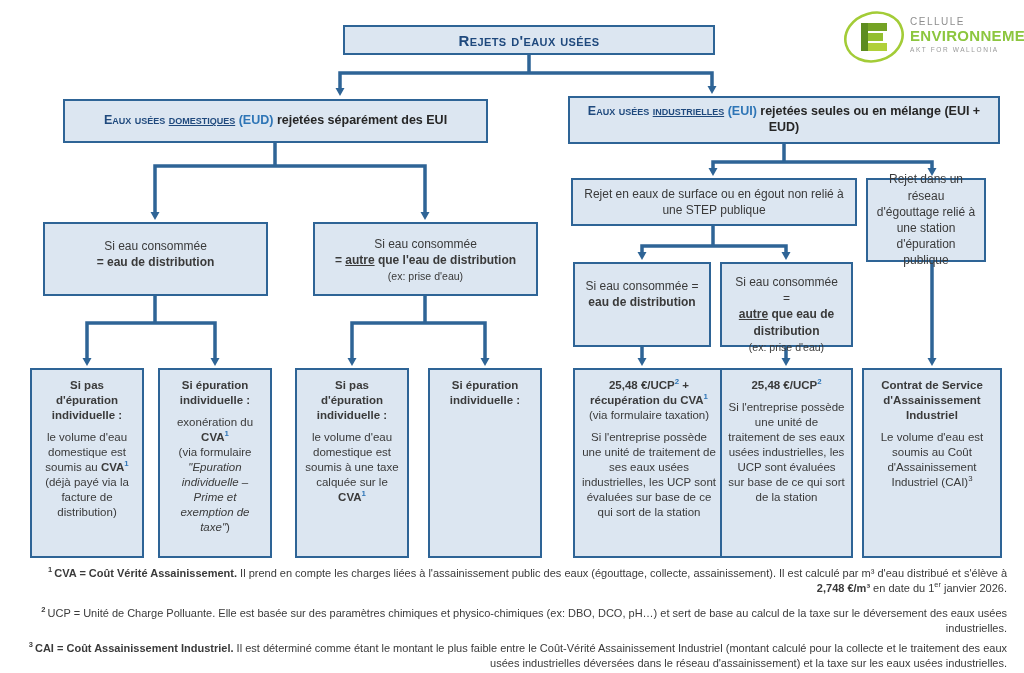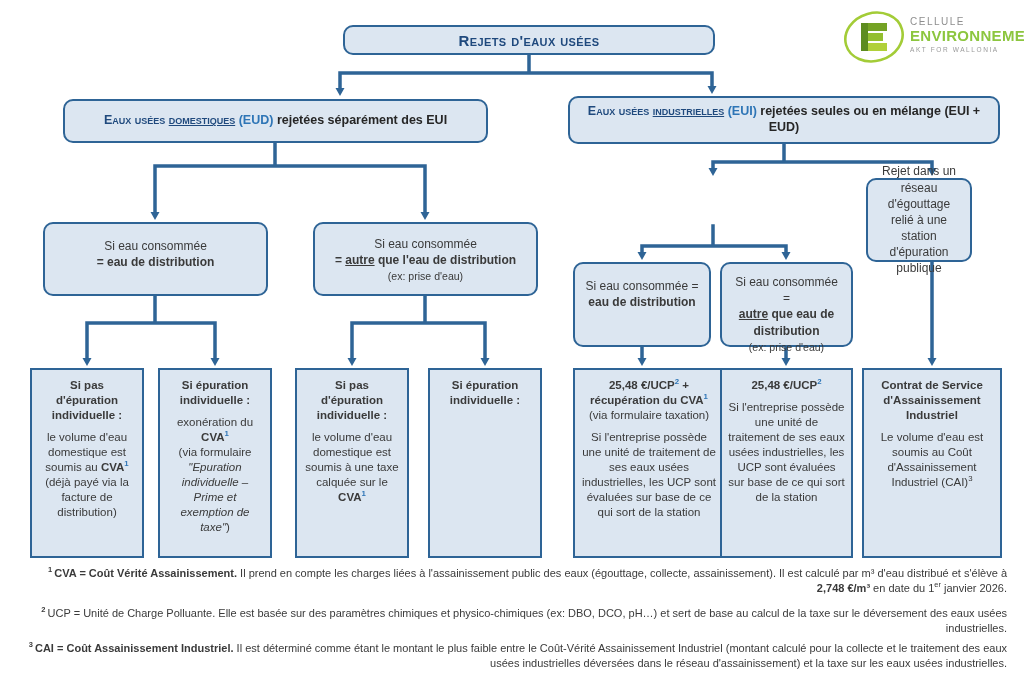--- a/index.html
+++ b/index.html
@@ -2,21 +2,21 @@
 <html><head>
 <meta charset="utf-8">
 <style>
   * { margin:0; padding:0; box-sizing:border-box; }
   body { background:#ffffff; font-family:"Liberation Sans", sans-serif; }
   .canvas { position:relative; width:1024px; height:673px; background:#ffffff; overflow:hidden; }
 
   .connectors { position:absolute; left:0; top:0; width:1024px; height:673px; pointer-events:none; }
 
   .box { position:absolute; background:#dce6f1; border:2px solid #2e6496; color:#3a3a3a; text-align:center; }
-  .flex-c { display:flex; flex-direction:column; justify-content:center; align-items:center;border-radius:10px; }
+  .flex-c { display:flex; flex-direction:column; justify-content:center; align-items:center; }
 
   .title-box { font-variant:small-caps; font-weight:bold; font-size:15px; letter-spacing:.4px; color:#1f497d; }
 
   .header-box { font-size:12.5px; line-height:1.25; padding:20px 8px; }
   .mid-box { font-size:12px; line-height:1.35; padding:4px 8px; }
   .leaf-box { font-size:11.5px; line-height:1.3; padding:8px 6px; }
 
   .para + .para { margin-top:.62em; }
   sup { vertical-align:super; font-size:.68em; line-height:0; }
 
@@ -86,21 +86,24 @@
   <div class="box flex-c header-box" style="left:568px; top:96px; width:432px; height:48px;">
       <div class="para"><span style="font-weight: 700; font-variant: small-caps; color: rgb(31, 73, 125);">Eaux usées </span><span style="font-weight: 700; text-decoration: underline; font-variant: small-caps; color: rgb(31, 73, 125);">industrielles</span><span style="font-weight: 700; color: rgb(46, 117, 182);"> (EUI) </span><span style="font-weight: 700; color: rgb(38, 38, 38);">rejetées seules ou en mélange (EUI + EUD)</span></div>
     </div>
 
   <div class="box flex-c mid-box" style="left:43px; top:222px; width:225px; height:74px; justify-content:flex-start; padding-top:14px;">
       <div class="para"><span>Si eau consommée</span><br><span style="font-weight: 700;">= eau de distribution</span></div>
     </div>
   <div class="box flex-c mid-box" style="left:313px; top:222px; width:225px; height:74px; justify-content:flex-start; padding-top:12px;">
       <div class="para"><span>Si eau consommée</span><br><span style="font-weight: 700;">= </span><span style="font-weight: 700; text-decoration: underline;">autre</span><span style="font-weight: 700;"> que l'eau de distribution</span><br><span style="font-size: 0.88em;">(ex: prise d'eau)</span></div>
     </div>
-  <div class="box flex-c mid-box" style="left:866px; top:178px; width:106px; height:84px;">
+  <div class="box flex-c mid-box" style="left:571px; top:178px; width:286px; height:48px;">
+      <div class="para"><span>Rejet en eaux de surface ou en égout non relié à une STEP publique</span></div>
+    </div>
+  <div class="box flex-c mid-box" style="left:866px; top:178px; width:120px; height:84px;">
       <div class="para"><span>Rejet dans un réseau d'égouttage relié à une station d'épuration publique</span></div>
     </div>
 
   <div class="box flex-c mid-box" style="left:573px; top:262px; width:138px; height:85px; justify-content:flex-start; padding-top:14px;">
       <div class="para"><span>Si eau consommée =</span><br><span style="font-weight: 700;">eau de distribution</span></div>
     </div>
   <div class="box flex-c mid-box" style="left:720px; top:262px; width:133px; height:85px; justify-content:flex-start; padding-top:10px;">
       <div class="para"><span>Si eau consommée =</span><br><span style="font-weight: 700; text-decoration: underline;">autre</span><span style="font-weight: 700;"> que eau de distribution</span><br><span style="font-size: 0.88em;">(ex: prise d'eau)</span></div>
     </div>
 

